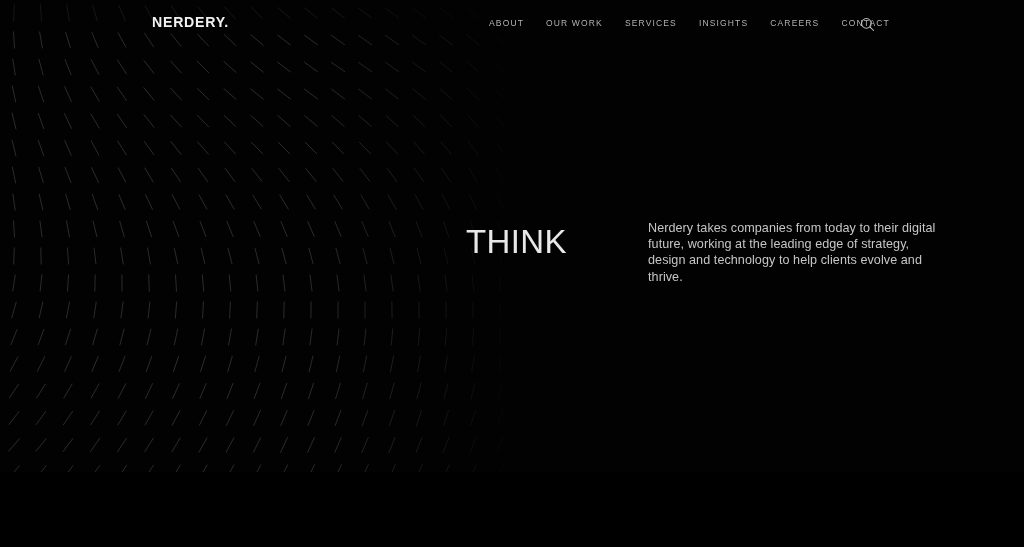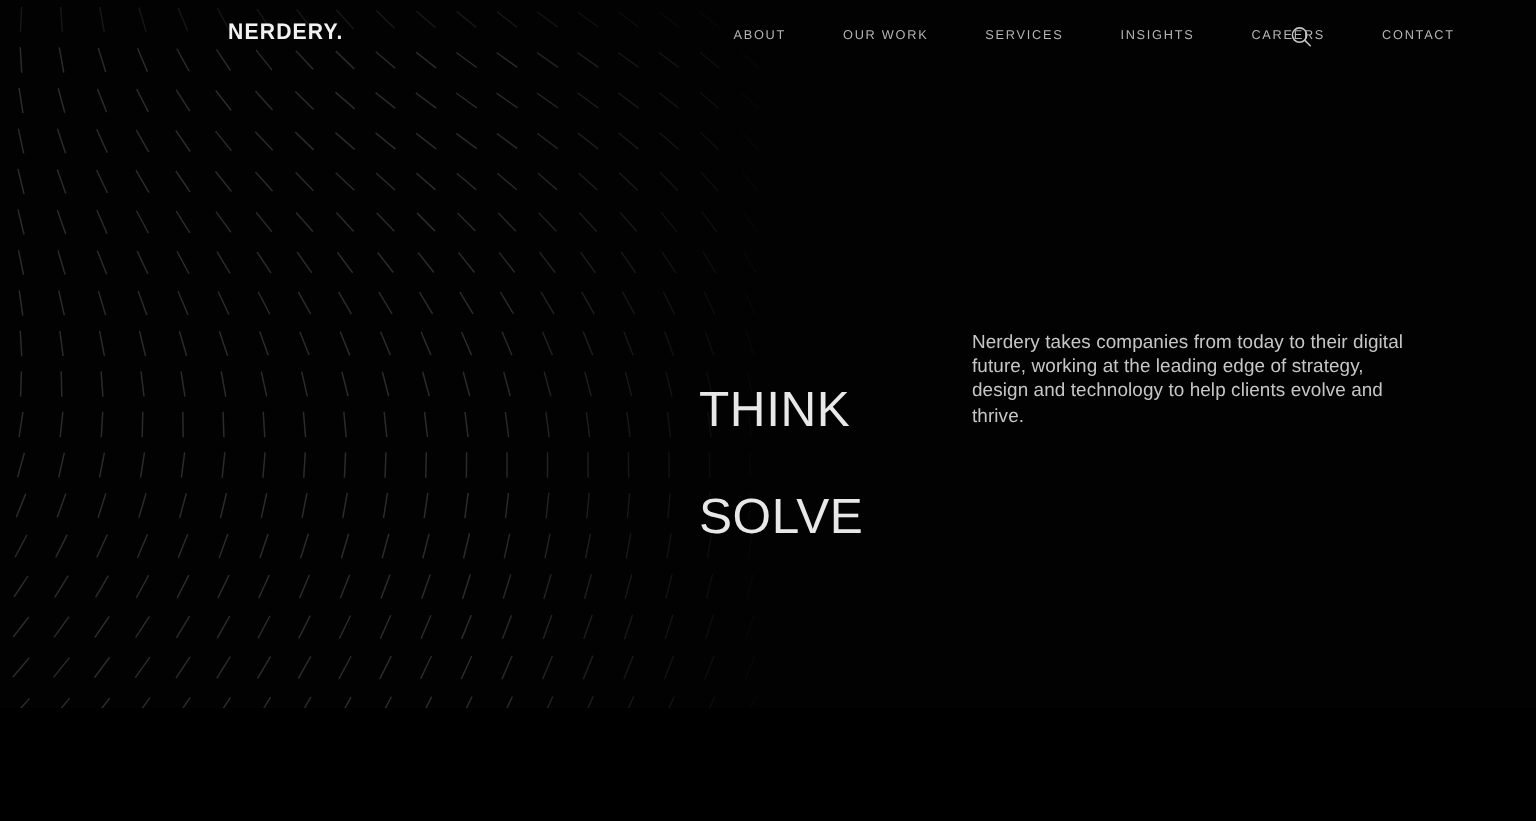--- a/index.html
+++ b/index.html
@@ -44,21 +44,21 @@
     transform-origin:left center;
     white-space:nowrap;
   }
   #logo .dot {
     color:#f2f2f2;
     font-weight:700;
   }
   #nav {
     position:absolute; left:489px; top:17px;
     display:flex; align-items:center;
-    gap:16px;
+    gap:0;
   }
   .nav-item {
     font-size:8.5px;
     letter-spacing:0.135em;
     color:#b4b4b4;
     text-transform:uppercase;
     white-space:nowrap;
     cursor:pointer;
     line-height:12px;
     padding:0 0;
@@ -77,21 +77,20 @@
     left:466px; top:222px;
     z-index:20;
   }
   .headline-line {
     font-size:33px;
     font-weight:300;
     letter-spacing:0.012em;
     color:#e8e8e8;
     line-height:40px;
     white-space:nowrap;
-    margin-top:31px;
   }
   #hero-copy {
     position:absolute;
     left:648px; top:220px;
     width:296px;
     z-index:20;
     font-size:12.6px;
     line-height:16.2px;
     color:#c6c6c6;
     letter-spacing:0.005em;
@@ -609,21 +608,20 @@
     <div id="search-btn">
       <svg width="15" height="15" viewBox="0 0 16 16">
         <circle cx="6.8" cy="6.8" r="5.1" fill="none" stroke="#c4c4c4" stroke-width="1.1"></circle>
         <line x1="10.6" y1="10.6" x2="14.4" y2="14.4" stroke="#c4c4c4" stroke-width="1.1" stroke-linecap="round"></line>
       </svg>
     </div>
   </div>
 
   <div id="hero-headline">
       <div class="headline-line">THINK</div>
-      <div class="headline-line">SOLVE</div>
     </div>
 
   <p id="hero-copy">Nerdery takes companies from today to their digital future, working at the leading edge of strategy, design and technology to help clients evolve and thrive.</p>
 
   <div id="pause-btn">
     <span class="pause-bar"></span>
     <span class="pause-bar"></span>
   </div>
 
   <div id="slide-indicators">

